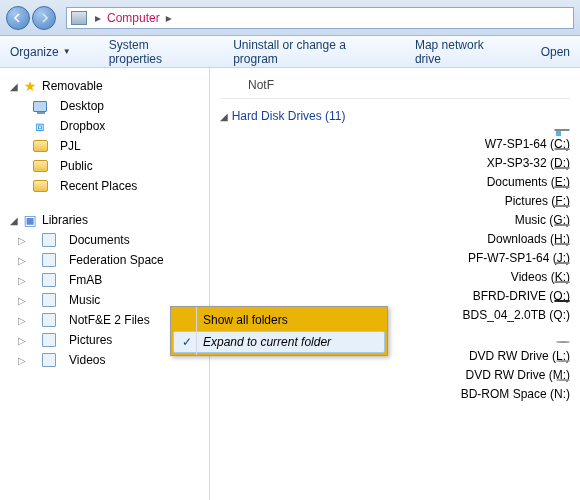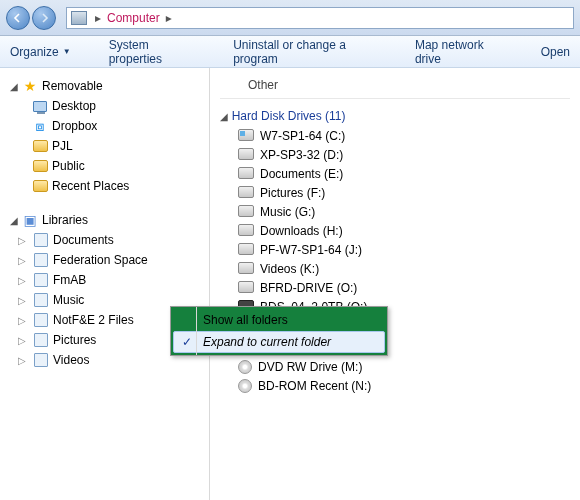--- a/index.html
+++ b/index.html
@@ -20,48 +20,48 @@
 
 
 .main { display: flex; height: calc(500px - 36px - 32px); }
 .navpane { width: 210px; border-right: 1px solid #d9d9d9; padding: 8px 4px; overflow: hidden; position: relative; }
 .content { flex: 1; padding: 6px 10px; overflow: hidden; }
 
 
 .group { margin-bottom: 14px; }
 .group-head { display: flex; align-items: center; padding: 2px 6px; font-weight: 400; }
 .group-head .label { margin-left: 4px; }
-.tree-item { display: flex; align-items: center; padding: 2px 6px 2px 28px; height: 20px; gap: 4px; }
+.tree-item { display: flex; align-items: center; padding: 2px 6px 2px 28px; height: 20px; gap: 12px; }
 .tree-item .label { color: #000; }
 .lib-item { padding-left: 14px; }
 .lib-item .exp { width: 9px; color: #888; font-size: 10px; }
 .lib-item .icon { margin-left: 2px; }
 
 .icon { width: 16px; height: 16px; display: inline-flex; align-items: center; justify-content: center; flex-shrink: 0; }
 .star { color: #f5b301; font-size: 14px; }
 .folder { background: linear-gradient(#ffe9a8, #f0c24b); border: 1px solid #cc9a1f; border-radius: 2px; width: 15px; height: 12px; }
 .monitor { width: 14px; height: 11px; border: 1px solid #4a80b8; background: #bcd7f2; border-radius: 1px; position: relative; }
 .monitor::after { content: ""; position: absolute; bottom: -3px; left: 3px; width: 8px; height: 2px; background: #7a97b4; }
 .dropbox { color: #007ee5; font-size: 14px; }
 .libraries { color: #5b8dd6; font-size: 14px; }
 .lib-ico { width: 14px; height: 14px; border: 1px solid #7ba0c8; background: #eaf2fa; border-radius: 1px; }
 .expand-tri { color: #555; font-size: 10px; width: 12px; }
 
 
 .col-header { color: #444; padding: 4px 8px 6px 28px; border-bottom: 1px solid #e8e8e8; margin-bottom: 6px; }
 .cat-head { display: flex; align-items: center; color: #1a3e99; padding: 4px 0; gap: 4px; }
 .cat-head .tri { font-size: 10px; color: #555; }
-.drive-item { display: flex; align-items: flex-start; padding: 2px 0 2px 18px; gap: 6px; height: 19px; }
+.drive-item { display: flex; align-items: flex-end; padding: 2px 0 2px 18px; gap: 6px; height: 19px; flex-direction: column; }
 .drive-ico { width: 16px; height: 12px; background: linear-gradient(#f0f0f0, #c8c8c8); border: 1px solid #888; border-radius: 2px; position: relative; }
 .drive-ico.win::before { content: ""; position: absolute; top: 1px; left: 1px; width: 5px; height: 5px; background: #5fb0e6; }
 .drive-ico.ext { background: #444; border-color: #222; }
 .dvd-ico { width: 14px; height: 14px; border-radius: 50%; background: radial-gradient(circle, #fff 20%, #dcdcdc 40%, #bfbfbf); border: 1px solid #999; }
 
 
-.ctx-menu { position: absolute; left: 170px; top: 306px; width: 218px; background: #15803d; border: 1px solid #9a9a9a; box-shadow: 2px 2px 4px rgba(0,0,0,0.25); z-index: 10; padding: 2px; }
+.ctx-menu { position: absolute; left: 170px; top: 306px; width: 218px; background: #eab308; border: 1px solid #9a9a9a; box-shadow: 2px 2px 4px rgba(0,0,0,0.25); z-index: 10; padding: 2px; }
 .ctx-item { display: flex; align-items: center; height: 22px; padding: 0 8px 0 4px; }
 .ctx-item.hover { background: #e6f0fb; border: 1px solid #a7c7ee; border-radius: 2px; padding: 0 7px 0 3px; }
 .ctx-check { width: 20px; text-align: center; color: #1a3e99; }
 .ctx-gutter { border-right: 1px solid #d8d8d8; width: 26px; height: 100%; position: absolute; left: 0; top: 0; pointer-events: none; }
 .ctx-label { margin-left: 26px; }
 .ctx-item.hover .ctx-label { margin-left: 25px; }
 .ctx-item .ctx-check + .ctx-label { margin-left: 6px; font-style: italic; }
 </style>
 </head>
 <body>
@@ -191,21 +191,21 @@
             <span class="icon">
               <span class="lib-ico"></span>
             </span>
             <span class="label">Videos</span>
           </div>
         </div>
     </div>
   </div>
 
   <div class="content">
-    <div class="col-header">Other</div>
+    <div class="col-header">NotF</div>
 
     <div class="cat-head">
       <span class="tri">◢</span>
       <span>Hard Disk Drives (11)</span>
     </div>
     <div id="hdd-items">
         <div class="drive-item">
           <span class="drive-ico win"></span>
           <span>W7-SP1-64 (C:)</span>
         </div>
@@ -255,21 +255,21 @@
         <div class="drive-item">
           <span class="dvd-ico"></span>
           <span>DVD RW Drive (L:)</span>
         </div>
         <div class="drive-item">
           <span class="dvd-ico"></span>
           <span>DVD RW Drive (M:)</span>
         </div>
         <div class="drive-item">
           <span class="dvd-ico"></span>
-          <span>BD-ROM Recent (N:)</span>
+          <span>BD-ROM Space (N:)</span>
         </div>
       </div>
   </div>
 </div>
 
 <div class="ctx-menu">
   <div class="ctx-gutter"></div>
   <div class="ctx-item">
     <span class="ctx-label">Show all folders</span>
   </div>

